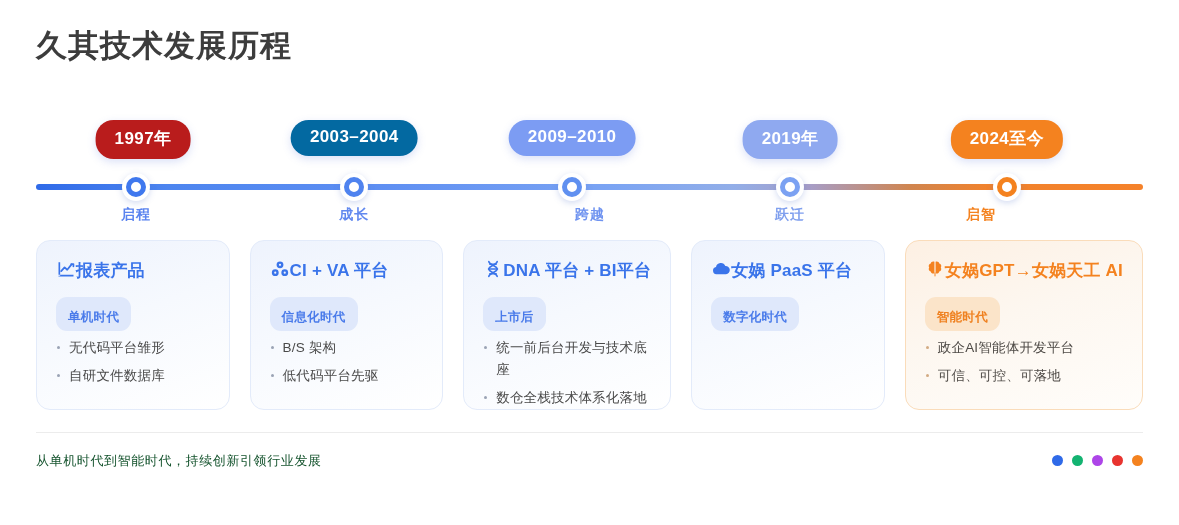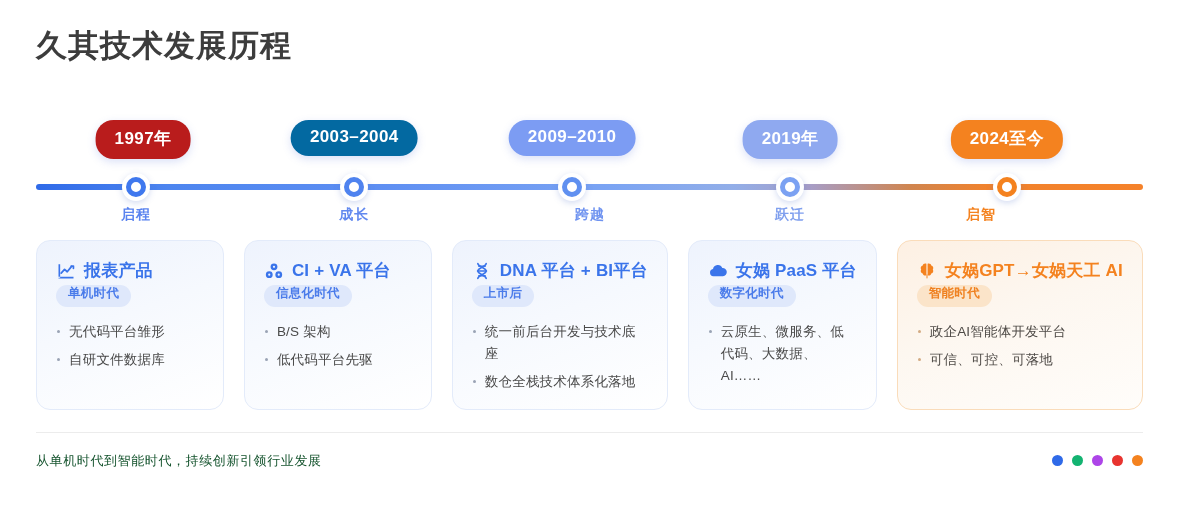--- a/index.html
+++ b/index.html
@@ -126,51 +126,50 @@
     position: relative;
     background: linear-gradient(160deg, #eef3fd 0%, #f6f9fe 45%, #ffffff 100%);
     border: 1px solid #e3ebfa;
   }
   .card.accent {
     background: linear-gradient(160deg, #fdf0e3 0%, #fdf7f0 45%, #fffdfa 100%);
     border: 1px solid #fadcba;
   }
   .card-head {
     display: flex;
-    align-items: center;
-    gap: 8px;
-    margin-bottom: 1px;
+    gap: 0;
+    margin-bottom: 15px;
   }
   .card-icon {
     flex: 0 0 auto;
     width: 20px;
     height: 20px;
     display: inline-flex;
     align-items: center;
     justify-content: center;
   }
   .card-icon svg { display:block; }
   .card-title {
     font-size: 17px;
     font-weight: 700;
     color: #3a74ea;
     white-space: nowrap;
     letter-spacing: 0.2px;
   }
   .card.accent .card-title { color: #f4821f; }
   .badge {
     display: inline-block;
-    padding: 0 12px 5px;
+    padding: 12px 12px 5px;
     border-radius: 11px;
     background: #dfe8fb;
     color: #4a7bea;
     font-size: 12.5px;
     font-weight: 700;
     letter-spacing: 0.3px;
-    margin-bottom: 14px;
+    margin-bottom: 6px;
   }
   .card.accent .badge {
     background: #fbe4c9;
     color: #ef8120;
   }
   .bullets { margin: 0; padding: 0; list-style: none; }
   .bullets li {
     position: relative;
     padding-left: 13px;
     font-size: 13.5px;
@@ -306,23 +305,21 @@
           <li>统一前后台开发与技术底座</li>
           <li>数仓全栈技术体系化落地</li>
         </ul></div>
       <div class="card"><div class="card-head">
           <span class="card-icon">
             <svg width="20" height="20" viewBox="0 0 24 24">
               <path d="M6.4 18.3A4.4 4.4 0 016 9.6a5.9 5.9 0 0111.2-1.2A4.2 4.2 0 0118 18.3H6.4z" fill="#3a74ea"></path>
             </svg>
           </span>
           <span class="card-title">女娲 PaaS 平台</span>
-        </div><div class="badge">数字化时代</div><ul class="bullets">
-          <li>云原生、微服务、低代码、大数据、AI……</li>
-        </ul></div>
+        </div><div class="badge">数字化时代</div></div>
       <div class="card accent"><div class="card-head">
           <span class="card-icon">
             <svg width="20" height="20" viewBox="0 0 24 24">
               <path d="M11.3 3.2c-1.1-.6-2.6-.4-3.5.5-.5.5-.8 1.1-.9 1.8-1 .2-1.8.9-2.2 1.8-.4 1-.2 2.1.4 2.9-.6.8-.8 1.9-.4 2.9.4.9 1.2 1.6 2.2 1.8.1.7.4 1.3.9 1.8.9.9 2.4 1.1 3.5.5V3.2z" fill="#f4821f"></path>
               <path d="M12.7 3.2c1.1-.6 2.6-.4 3.5.5.5.5.8 1.1.9 1.8 1 .2 1.8.9 2.2 1.8.4 1 .2 2.1-.4 2.9.6.8.8 1.9.4 2.9-.4.9-1.2 1.6-2.2 1.8-.1.7-.4 1.3-.9 1.8-.9.9-2.4 1.1-3.5.5V3.2z" fill="#f4821f"></path>
               <rect x="11.4" y="16.2" width="1.2" height="4.6" fill="#f4821f"></rect>
             </svg>
           </span>
           <span class="card-title">女娲GPT→女娲天工 AI</span>
         </div><div class="badge">智能时代</div><ul class="bullets">

